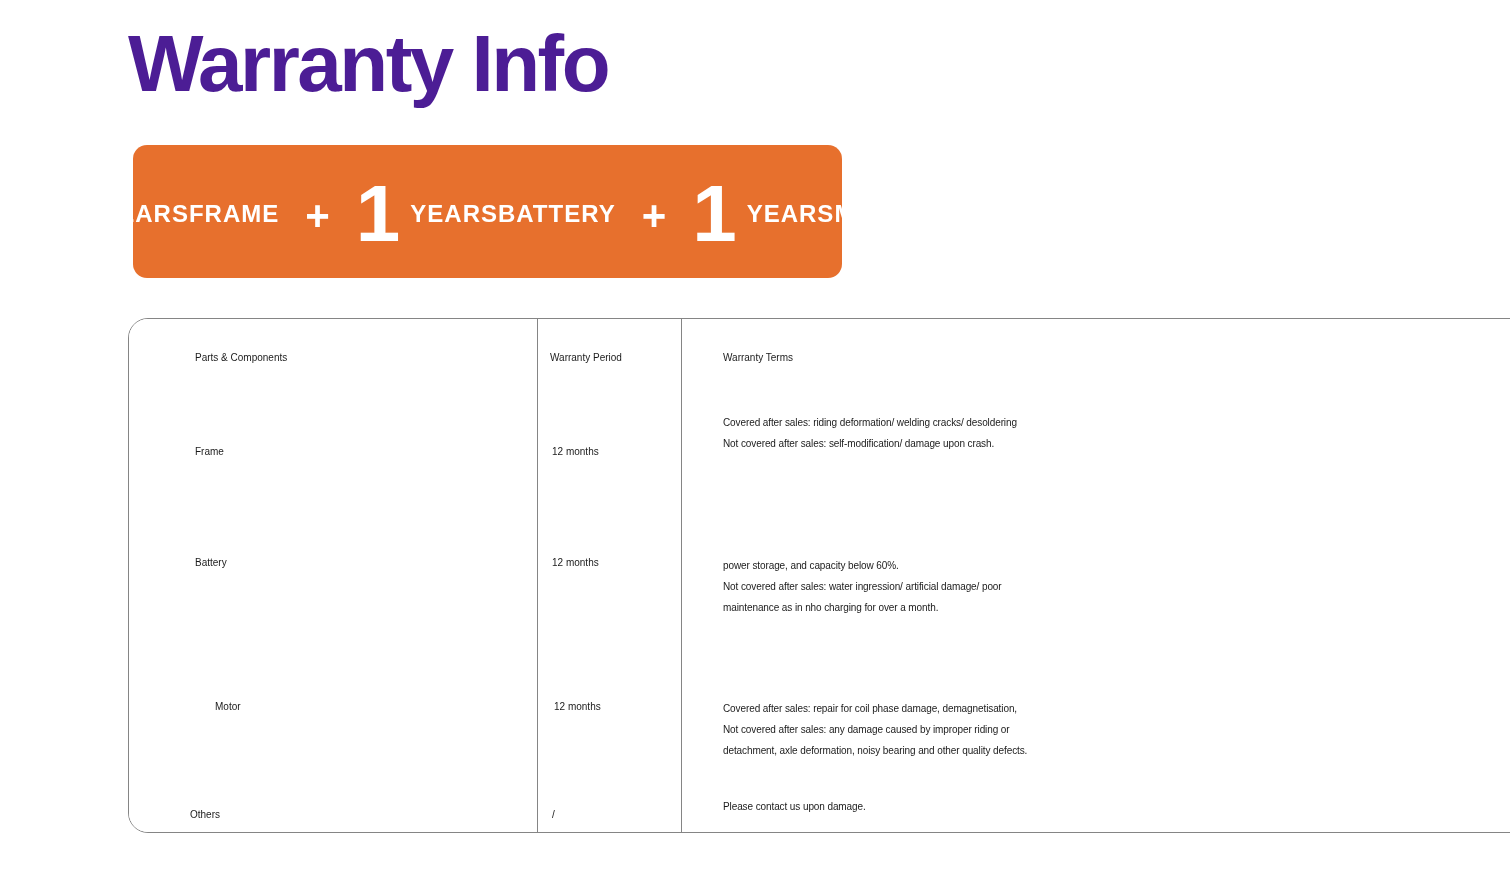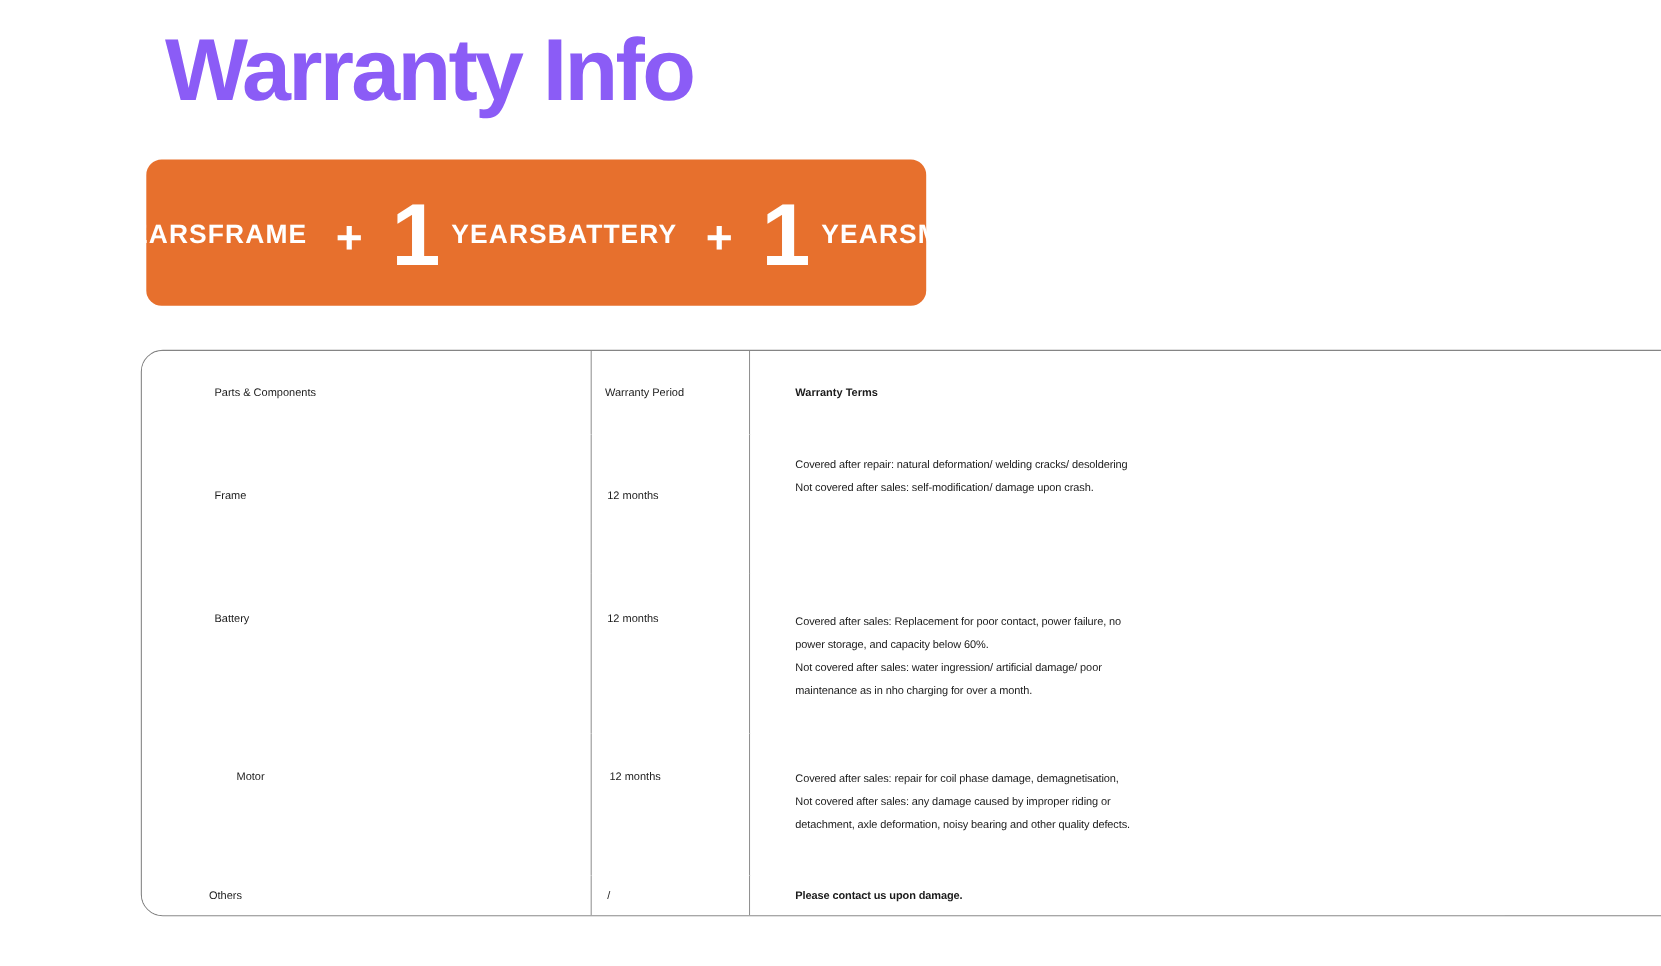--- a/index.html
+++ b/index.html
@@ -3,23 +3,23 @@
 <meta charset="utf-8">
 <style>
   * { margin:0; padding:0; box-sizing:border-box; }
   html,body { background:#ffffff; }
   body { font-family:"Liberation Sans","DejaVu Sans",sans-serif; }
   .canvas{
     position:relative; width:1510px; height:878px; background:#ffffff; overflow:hidden;
   }
   
   .page-title{
-    position:absolute; left:150px; top:24px;
+    position:absolute; left:128px; top:24px;
     font-size:80px; font-weight:bold; letter-spacing:-2.5px;
-    color:#8b5cf6; line-height:1;
+    color:#4c1d95; line-height:1;
   }
   
   .banner{
     position:absolute; left:133px; top:145px; width:709px; height:133px;
     background:#E7702D; border-radius:14px;
     display:flex; align-items:center; justify-content:center;
     color:#ffffff; padding-top:4px;
   }
   .wgroup{ display:flex; align-items:center; }
   .big-num{
@@ -38,38 +38,38 @@
     border:1px solid #858585; border-radius:20px; overflow:hidden;
     display:grid;
     grid-template-columns:409px 144px 686px;
     grid-template-rows:76px 126px 146px 129px 36px;
     color:#1b1b1b; font-size:10px;
   }
   .cell{ background:#fff; }
   .c1,.c2{ border-right:1px solid #858585; }
   
   .hcell{ display:flex; align-items:center; }
-  .h1{ padding-left:66px; } .h2{ padding-left:12px; } .h3{ padding-left:41px;font-weight:bold; }
+  .h1{ padding-left:66px; } .h2{ padding-left:12px; } .h3{ padding-left:41px; }
   .label{ line-height:21px; }
   
   .f1{ padding:46px 0 0 66px; }
   .f2{ padding:46px 0 0 14px; }
   .f3{ padding:17px 30px 0 41px; }
   
   .b1{ padding:31px 0 0 66px; }
   .b2{ padding:31px 0 0 14px; }
   .b3{ padding:34px 30px 0 41px; }
   
   .m1{ padding:29px 0 0 86px; }
   .m2{ padding:29px 0 0 16px; }
   .m3{ padding:31px 30px 0 41px; }
   
   .o1{ display:flex; align-items:center; padding-left:61px; }
   .o2{ display:flex; align-items:center; padding-left:14px; }
-  .o3{ display:flex; align-items:center; padding-left:41px; font-weight:bold; letter-spacing:0.2px; }
+  .o3{ display:flex; padding-left:41px; font-weight:normal; letter-spacing:0.2px; }
   .terms-line{ line-height:21px; white-space:nowrap; letter-spacing:-0.1px; }
 </style>
 </head>
 <body>
 
 <div class="canvas">
 
   <div class="page-title">Warranty Info</div>
 
   <div class="banner">
@@ -110,32 +110,31 @@
       <span class="label">Warranty Terms</span>
     </div>
 
     <div class="cell c1 f1 r-frame">
       <span class="label">Frame</span>
     </div>
     <div class="cell c2 f2 r-frame">
       <span class="label">12 months</span>
     </div>
     <div class="cell c3 f3 r-frame">
-      <div class="terms-line">Covered after repair: natural deformation/ welding cracks/ desoldering</div>
+      <div class="terms-line">Covered after sales: riding deformation/ welding cracks/ desoldering</div>
       <div class="terms-line">Not covered after sales: self-modification/ damage upon crash.</div>
     </div>
 
     <div class="cell c1 b1 r-battery">
       <span class="label">Battery</span>
     </div>
     <div class="cell c2 b2 r-battery">
       <span class="label">12 months</span>
     </div>
     <div class="cell c3 b3 r-battery">
-      <div class="terms-line">Covered after sales: Replacement for poor contact, power failure, no</div>
       <div class="terms-line">power storage, and capacity below 60%.</div>
       <div class="terms-line">Not covered after sales: water ingression/ artificial damage/ poor</div>
       <div class="terms-line">maintenance as in nho charging for over a month.</div>
     </div>
 
     <div class="cell c1 m1 r-motor">
       <span class="label">Motor</span>
     </div>
     <div class="cell c2 m2 r-motor">
       <span class="label">12 months</span>

